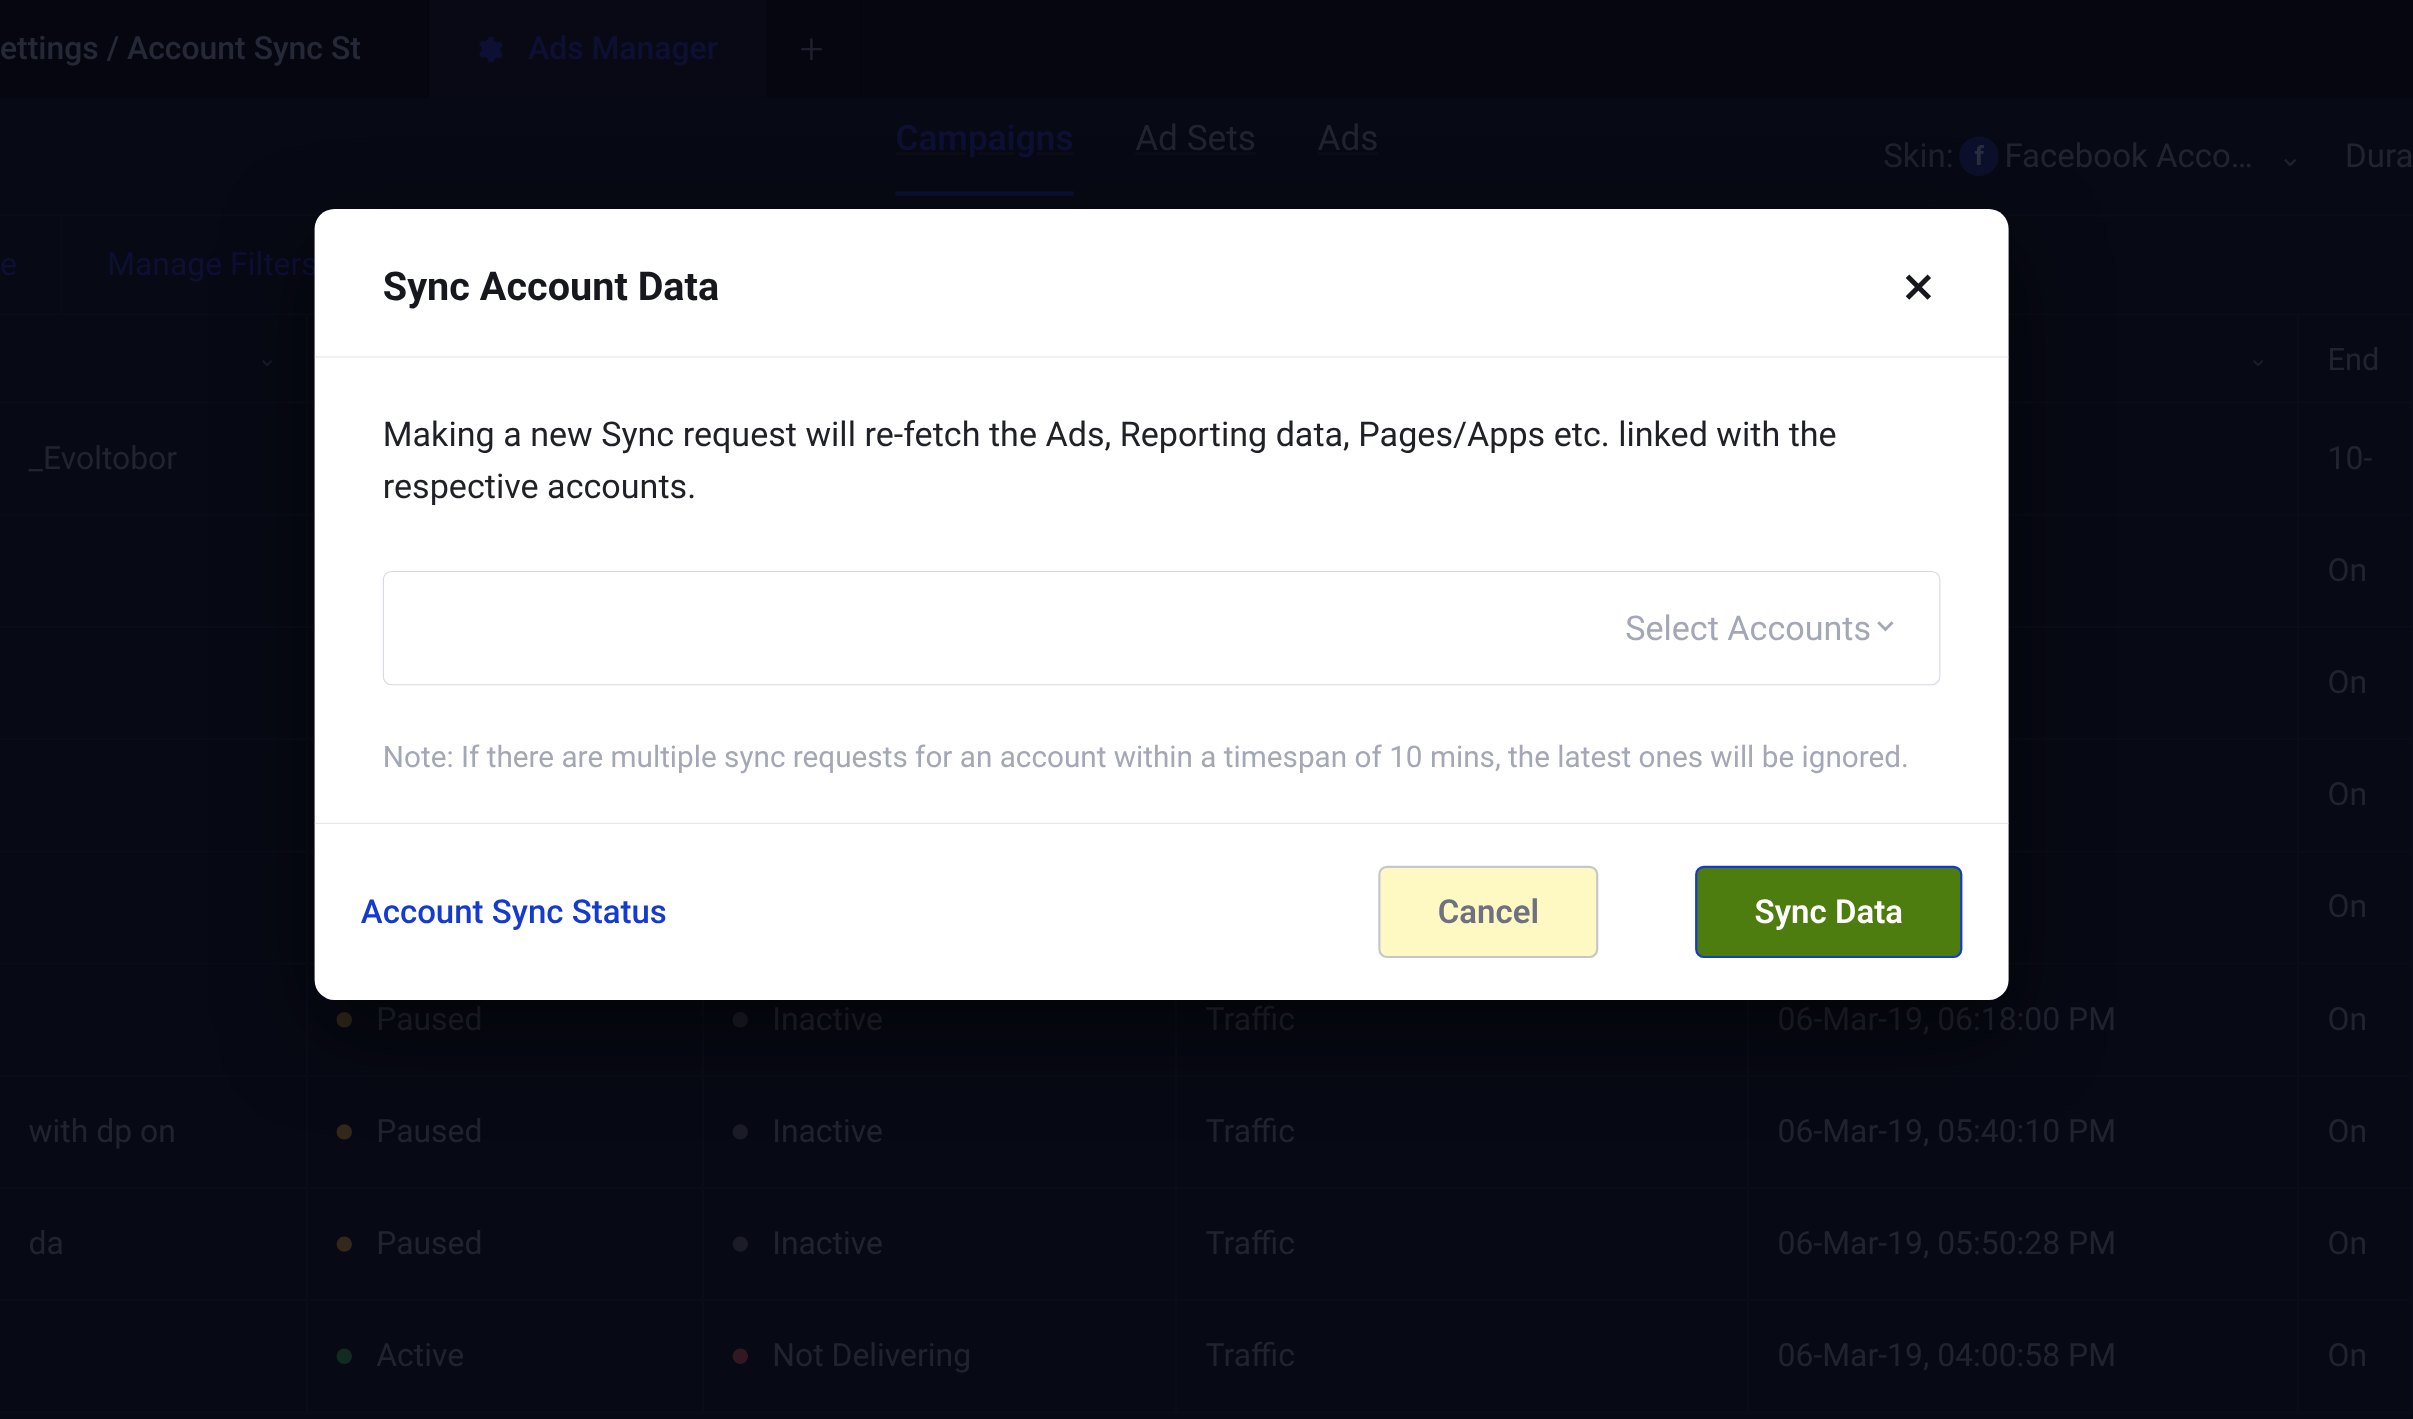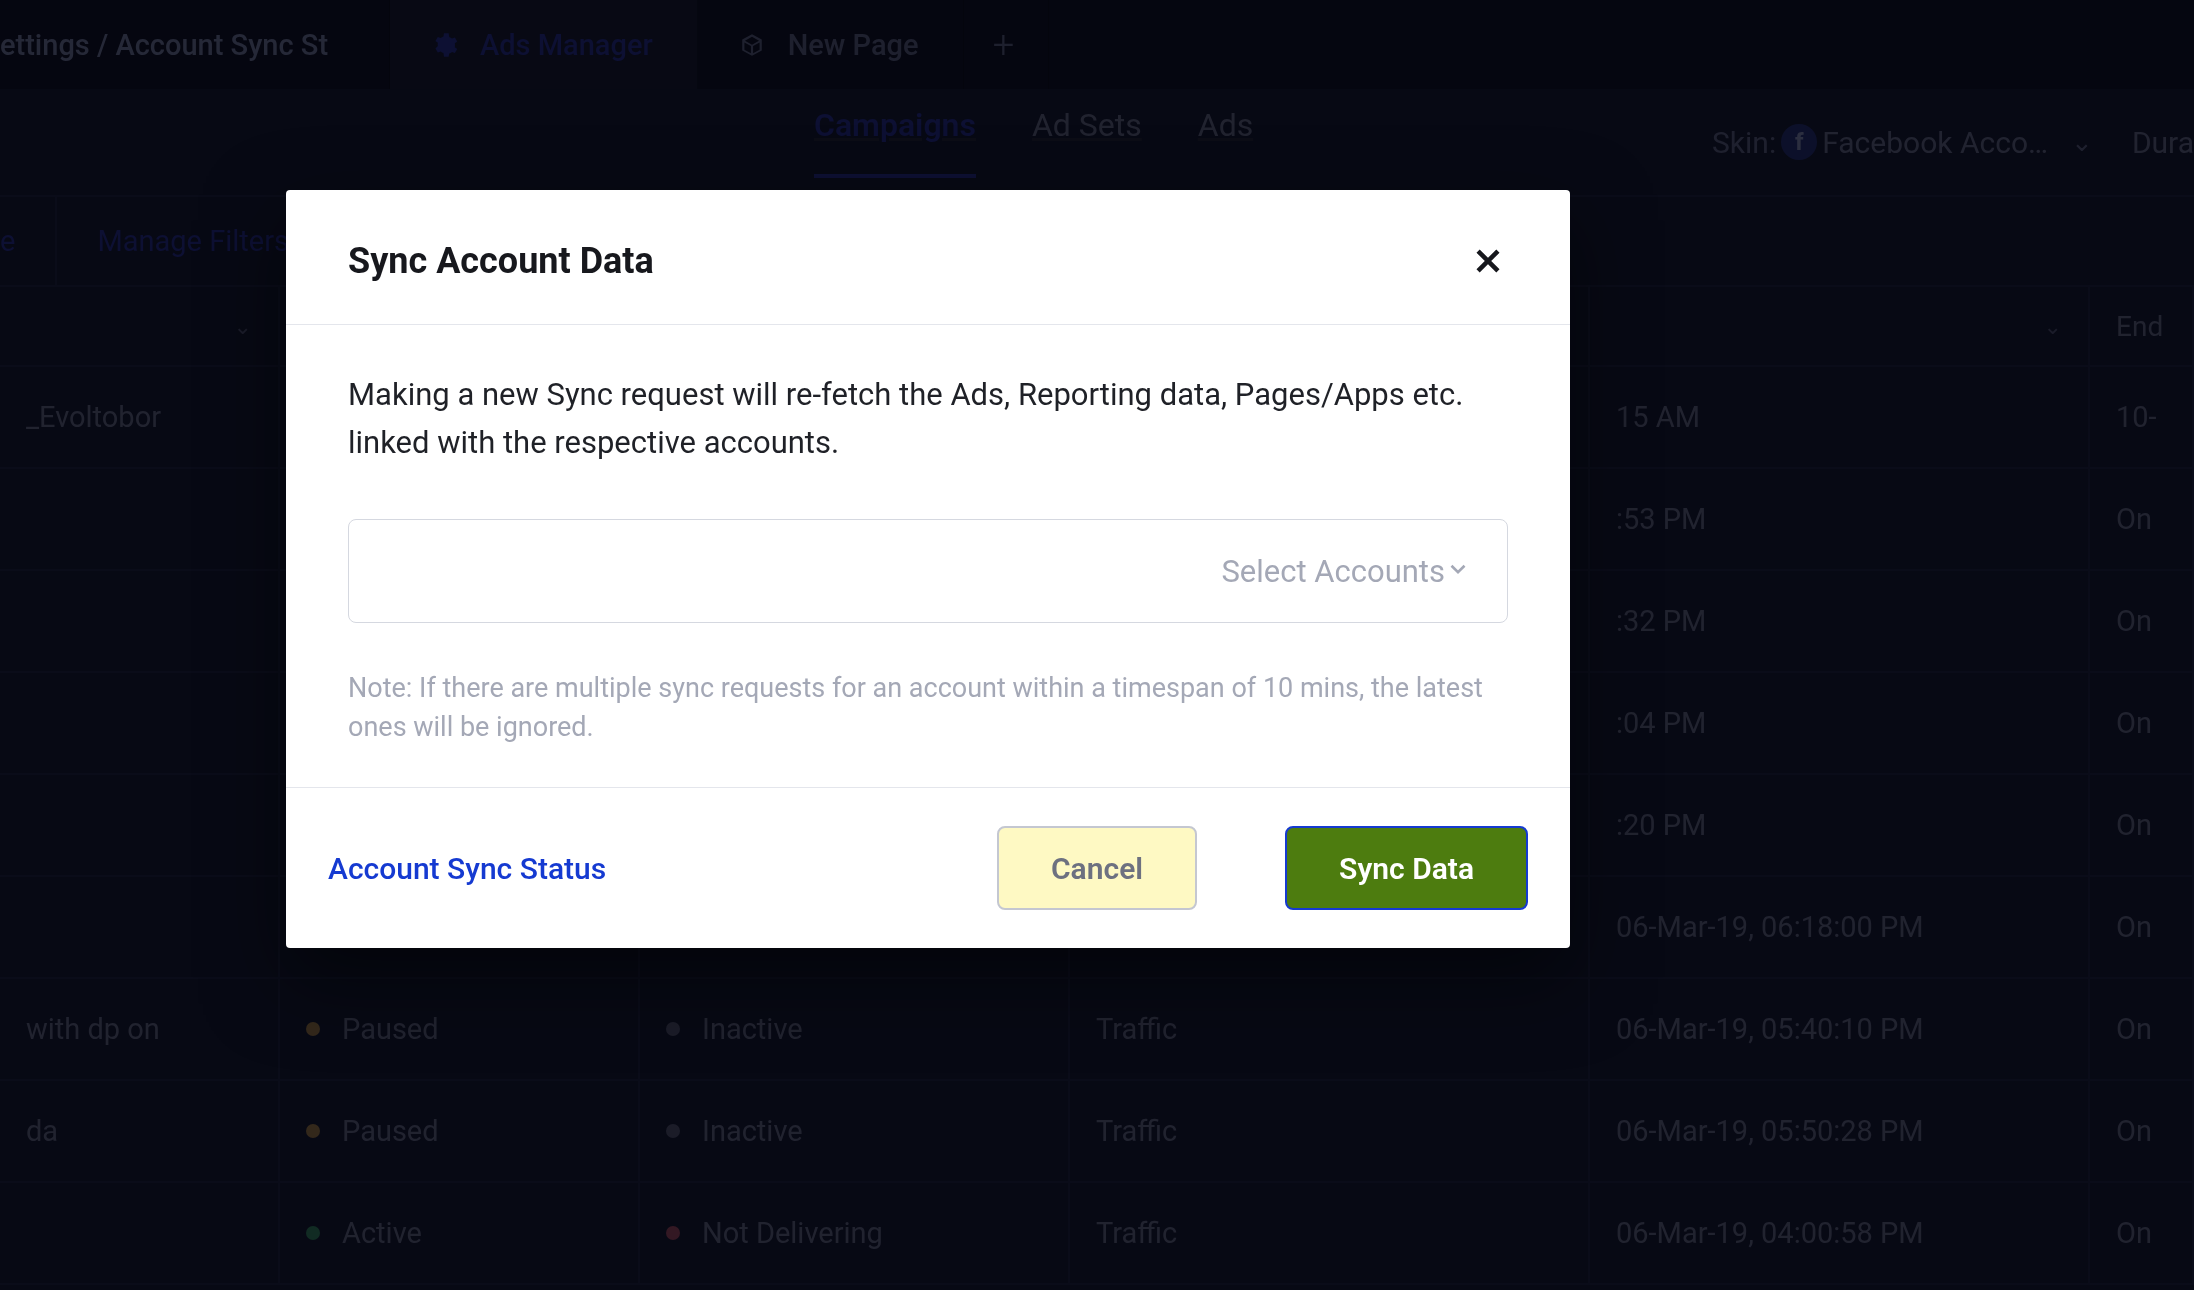--- a/index.html
+++ b/index.html
@@ -209,23 +209,23 @@
       position: absolute;
       inset: 0;
       background: rgba(4, 5, 14, 0.78);
     }
 
     
     .modal {
       position: absolute;
       top: 190px;
       left: 286px;
-      width: 1284px;
+      width: 1540px;
       background: #ffffff;
-      border-radius: 4px;
+      border-radius: 18px;
       box-shadow: 0 30px 80px rgba(0,0,0,0.5);
       overflow: hidden;
     }
     .modal-head {
       padding: 50px 62px 42px 62px;
       display: flex;
       align-items: center;
       border-bottom: 1px solid #e4e6ec;
     }
     .modal-title {
@@ -322,28 +322,20 @@
     <div class="tab first">
       <span>ettings / Account Sync St</span>
     </div>
     <div class="tab active">
       <span class="icon">
         <svg viewBox="0 0 24 24" width="28" height="28" class="gear-svg">
             <path d="M12 8a4 4 0 100 8 4 4 0 000-8zm9.4 4a7.5 7.5 0 00-.14-1.4l2.06-1.6-2-3.46-2.44.98a7.6 7.6 0 00-2.42-1.4L16 2h-4l-.46 2.62a7.6 7.6 0 00-2.42 1.4l-2.44-.98-2 3.46 2.06 1.6c-.09.46-.14.93-.14 1.4s.05.94.14 1.4L4.68 15l2 3.46 2.44-.98c.73.6 1.55 1.08 2.42 1.4L12 22h4l.46-2.62a7.6 7.6 0 002.42-1.4l2.44.98 2-3.46-2.06-1.6c.09-.46.14-.93.14-1.4z"></path>
           </svg>
       </span>
       <span>Ads Manager</span>
-    </div>
-    <div class="tab ghost">
-      <span class="icon">
-        <svg viewBox="0 0 24 24" width="26" height="26" class="cube-svg">
-            <path d="M12 2L3 7v10l9 5 9-5V7l-9-5zm0 2.3L18.5 8 12 11.7 5.5 8 12 4.3zM5 9.6l6 3.4v6.7l-6-3.4V9.6zm8 10.1v-6.7l6-3.4v6.7l-6 3.4z"></path>
-          </svg>
-      </span>
-      <span>New Page</span>
     </div>
     <div class="tab plus">
       <span>+</span>
     </div>
   </div>
 
   <div class="subhead">
     <div class="subtabs">
       <div class="subtab active">Campaigns</div>
       <div class="subtab">Ad Sets</div>

